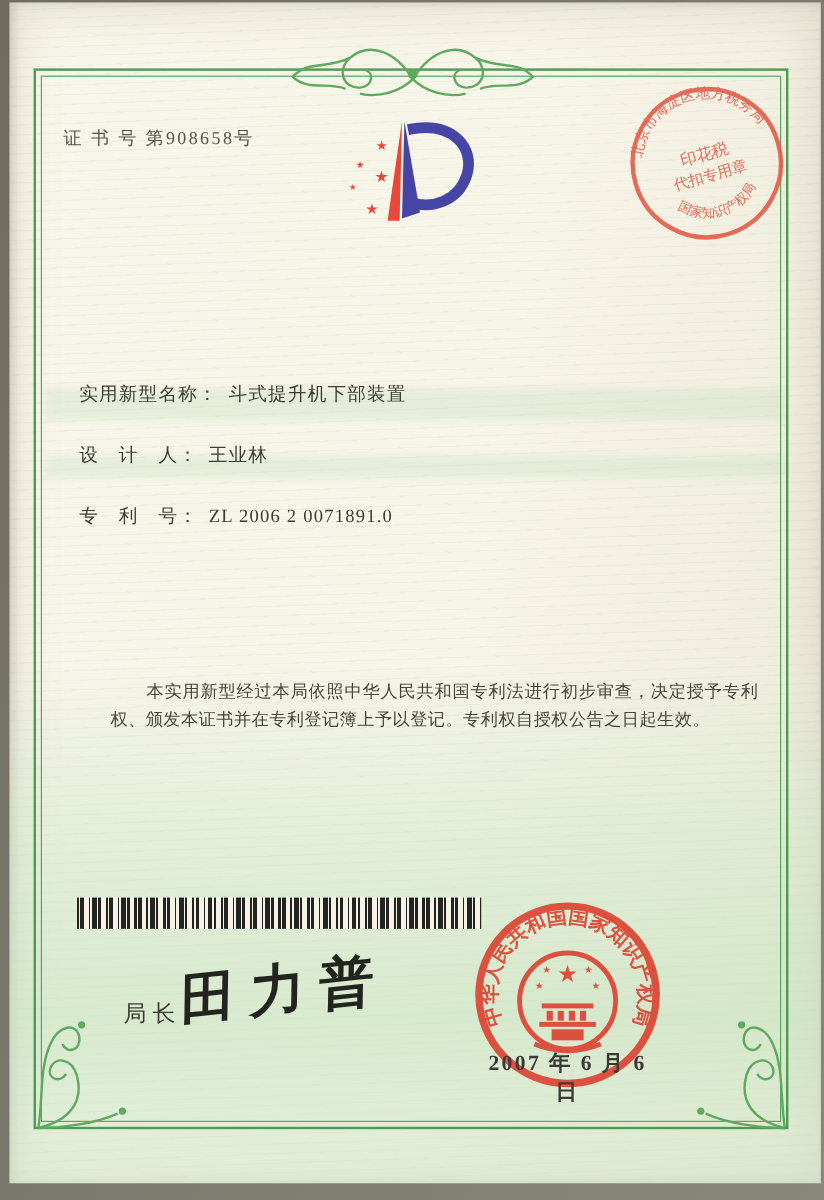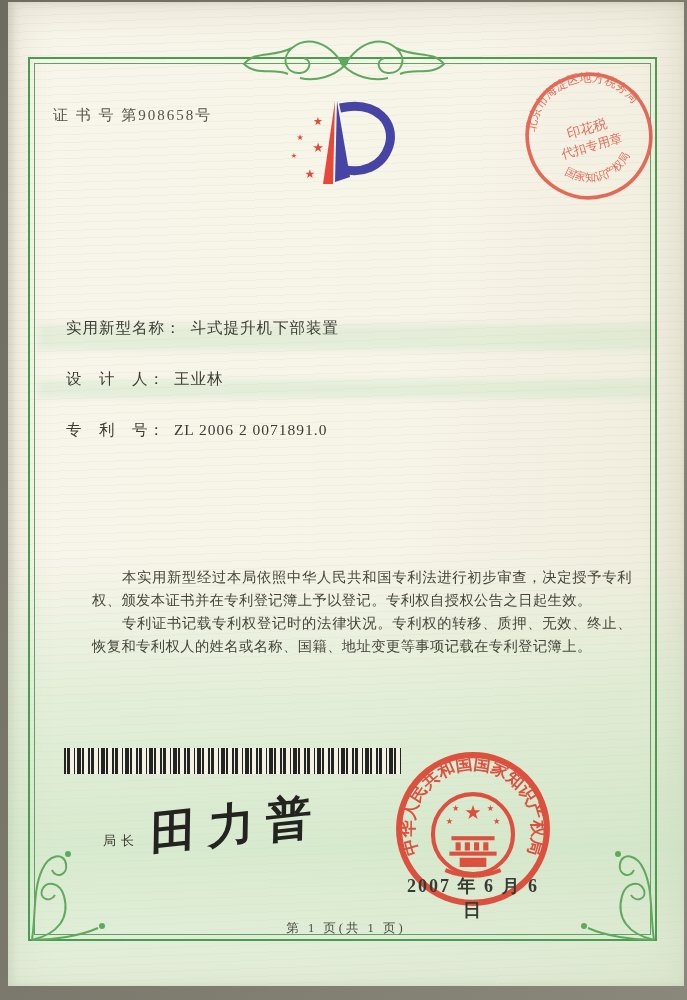--- a/index.html
+++ b/index.html
@@ -24,21 +24,21 @@
   .tax-seal{position:absolute;left:513px;top:66px;width:136px;height:136px;transform:rotate(-16deg);opacity:.88;}
   .title{position:absolute;left:0;right:0;top:208px;text-align:center;font-size:34px;font-weight:700;letter-spacing:9px;color:#33322c;}
   .fields{position:absolute;left:58px;top:316px;right:60px;}
   .field-row{height:51px;font-size:15.5px;color:#3d3c33;letter-spacing:1px;}
   .field-label{display:inline-block;}
   .field-value{display:inline-block;margin-left:4px;}
   .paras{position:absolute;left:56px;right:52px;top:564px;margin-left:28px;}
   .paras p{margin:0;font-size:14.3px;line-height:1.6;color:#46453a;text-align:justify;text-indent:2.1em;letter-spacing:.4px;}
   .barcode{position:absolute;left:56px;top:746px;width:337px;height:26px;
     background:repeating-linear-gradient(90deg,#23231f 0 2px,#f4f2e6 2px 3px,#23231f 3px 6px,#f4f2e6 6px 10px,#23231f 10px 11px,#f4f2e6 11px 13px,#23231f 13px 17px,#f4f2e6 17px 18px,#23231f 18px 20px,#f4f2e6 20px 24px);}
-  .signer-title{position:absolute;left:95px;top:830px;font-size:13px;letter-spacing:5px;color:#3c3b33;}
+  .signer-title{position:absolute;left:95px;top:830px;font-size:19px;letter-spacing:5px;color:#3c3b33;}
   .signature{position:absolute;left:142px;top:792px;font-size:46px;font-weight:700;font-family:"DejaVu Sans",sans-serif;color:#23231f;letter-spacing:12px;transform:rotate(-6deg) skewX(-7deg);}
   .office-seal{position:absolute;left:386px;top:748px;width:158px;height:158px;opacity:.92;}
   .issue-date{position:absolute;left:386px;top:872px;width:158px;text-align:center;font-size:18px;letter-spacing:2px;color:#3a3a34;font-weight:600;}
   .page-footer{position:absolute;left:0;right:0;top:918px;text-align:center;font-size:12.5px;letter-spacing:3px;color:#4a4940;}
   svg text{font-family:"Liberation Serif","DejaVu Serif",serif;}
 </style>
 </head>
 <body>
 
 <div class="scan-page">
@@ -115,21 +115,20 @@
         <span class="field-value">王业林</span>
       </div>
       <div class="field-row">
         <span class="field-label">专　利　号：</span>
         <span class="field-value">ZL 2006 2 0071891.0</span>
       </div>
     </div>
 
     <div class="paras">
       <p>本实用新型经过本局依照中华人民共和国专利法进行初步审查，决定授予专利权、颁发本证书并在专利登记簿上予以登记。专利权自授权公告之日起生效。</p>
-      <p>专利证书记载专利权登记时的法律状况。专利权的转移、质押、无效、终止、恢复和专利权人的姓名或名称、国籍、地址变更等事项记载在专利登记簿上。</p>
     </div>
 
     <div class="barcode"></div>
 
     <div class="signer-title">局长</div>
     <div class="signature">田力普</div>
 
     <svg class="office-seal" viewBox="0 0 154 154">
       <circle cx="77" cy="77" r="72" fill="none" stroke="#dd4433" stroke-width="6"></circle>
       <path id="sealarc" d="M 36 118 A 58 58 0 1 1 118 118" fill="none"></path>
@@ -148,15 +147,14 @@
         <rect x="69" y="90" width="5" height="8" fill="#dd4433"></rect>
         <rect x="78" y="90" width="5" height="8" fill="#dd4433"></rect>
         <rect x="87" y="90" width="5" height="8" fill="#dd4433"></rect>
         <rect x="54" y="99" width="46" height="4" fill="#dd4433"></rect>
         <rect x="64" y="105" width="26" height="9" fill="#dd4433"></rect>
         <path d="M50 117 Q 77 128 104 117" stroke="#dd4433" stroke-width="4" fill="none"></path>
       </g>
     </svg>
     <div class="issue-date">2007 年 6 月 6 日</div>
 
-    <div class="page-footer">第 1 页(共 1 页)</div>
   </div>
 </div>
 
 </body></html>

